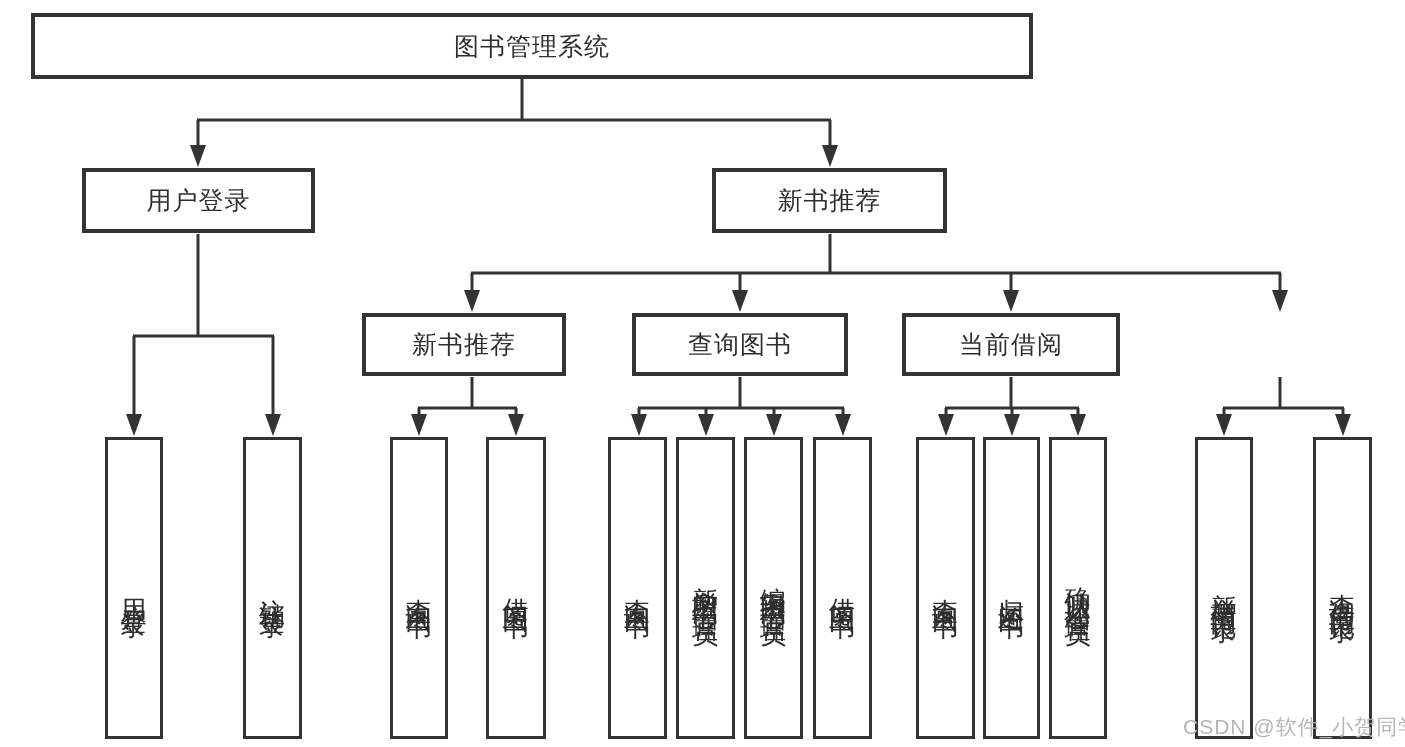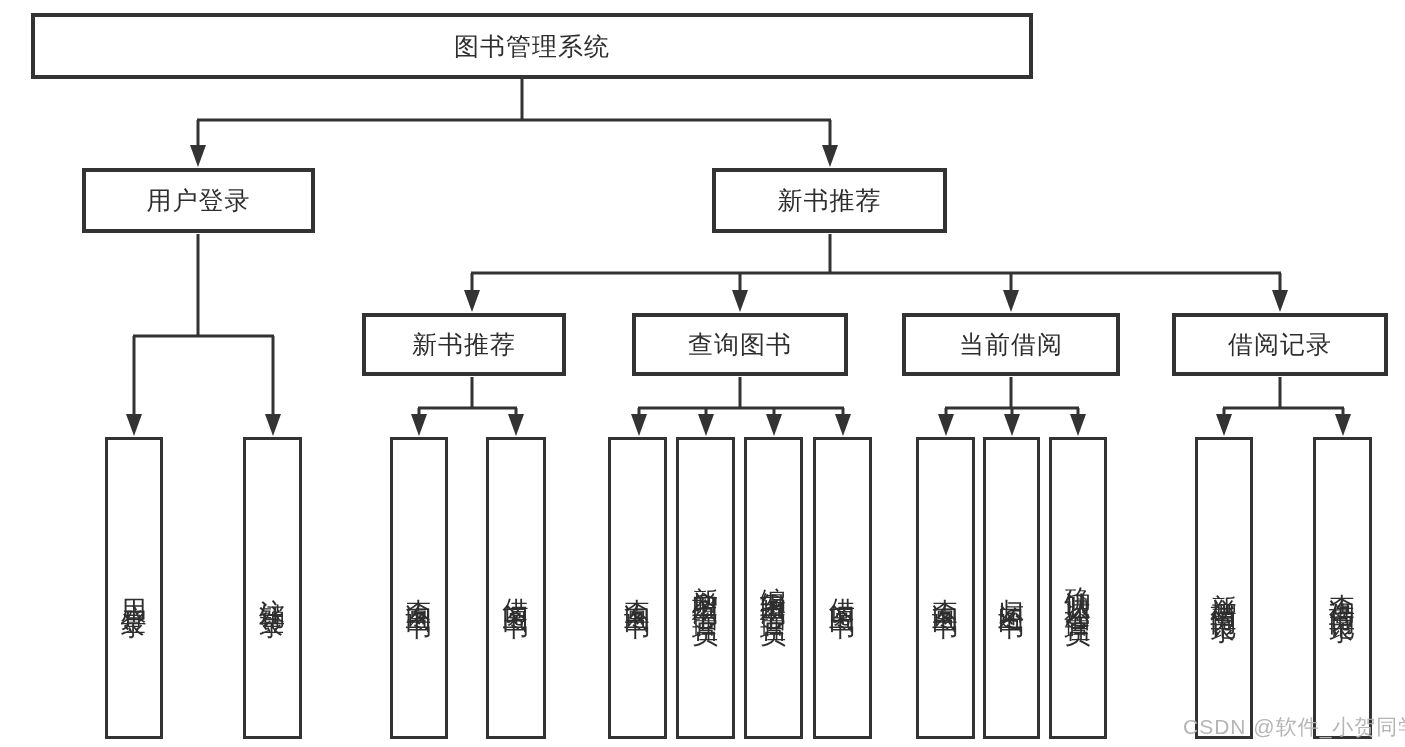--- a/index.html
+++ b/index.html
@@ -146,23 +146,20 @@
 
   <div class="hbox" style="left:362px; top:313px; width:204px; height:63px;">
     <span class="hlabel">新书推荐</span>
   </div>
   <div class="hbox" style="left:632px; top:313px; width:216px; height:63px;">
     <span class="hlabel">查询图书</span>
   </div>
   <div class="hbox" style="left:902px; top:313px; width:218px; height:63px;">
     <span class="hlabel">当前借阅</span>
   </div>
-  <div class="hbox" style="left:1172px; top:313px; width:216px; height:63px;">
-    <span class="hlabel">借阅记录</span>
-  </div>
 
   <div class="vbox" style="left:105px; top:437px; width:58px; height:302px;">
     <span class="vlabel">用户登录</span>
   </div>
   <div class="vbox" style="left:243px; top:437px; width:59px; height:302px;">
     <span class="vlabel">注销登录</span>
   </div>
 
   <div class="vbox" style="left:390px; top:437px; width:58px; height:302px;">
     <span class="vlabel">查询图书</span>

